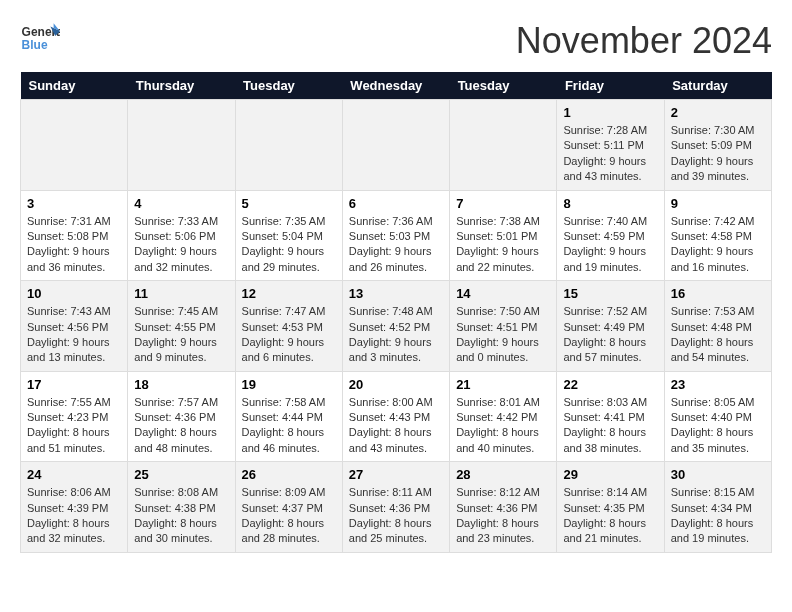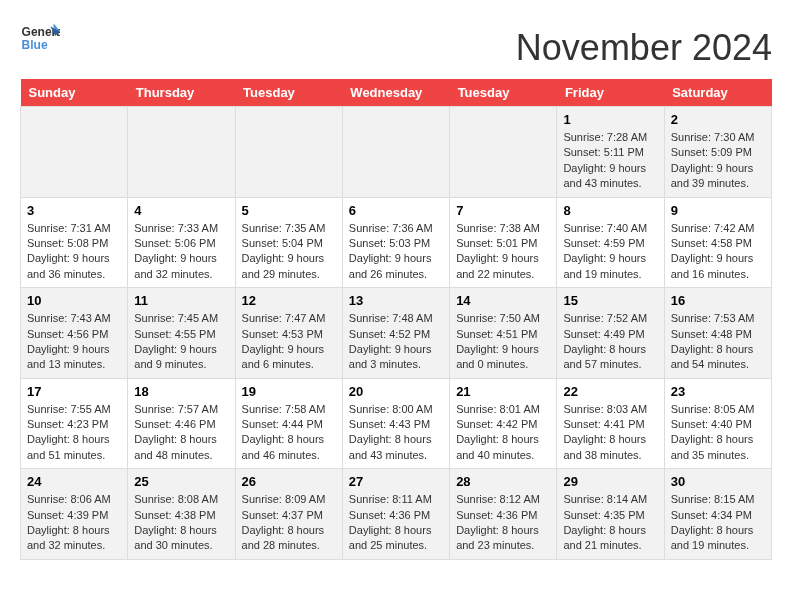--- a/index.html
+++ b/index.html
@@ -23,38 +23,37 @@
       display: flex;
       align-items: center;
       gap: 4px;
     }
     .logo-icon {
       width: 40px;
       height: 36px;
     }
     .title-area {
       text-align: right;
-      margin-top: 7px;
     }
     .month-title {
       font-size: 36px;
       color: #333;
       font-weight: normal;
     }
     .location-subtitle {
       font-size: 16px;
       color: #555;
     }
     table {
       width: 100%;
       border-collapse: collapse;
       font-size: 11px;
     }
     thead tr th {
-      background-color: #ef4444;
+      background-color: #0f172a;
       color: white;
       text-align: left;
       padding: 6px 8px;
       font-size: 13px;
       font-weight: bold;
     }
     tbody tr {
       height: 80px;
       vertical-align: top;
     }
@@ -225,21 +224,21 @@
         <tr>
           <td>
             <div class="day-number">17</div>
             <div class="day-info">Sunrise: 7:55 AM
 Sunset: 4:23 PM
 Daylight: 8 hours and 51 minutes.</div>
           </td>
           <td>
             <div class="day-number">18</div>
             <div class="day-info">Sunrise: 7:57 AM
-Sunset: 4:46 PM
+Sunset: 4:36 PM
 Daylight: 8 hours and 48 minutes.</div>
           </td>
           <td>
             <div class="day-number">19</div>
             <div class="day-info">Sunrise: 7:58 AM
 Sunset: 4:44 PM
 Daylight: 8 hours and 46 minutes.</div>
           </td>
           <td>
             <div class="day-number">20</div>

